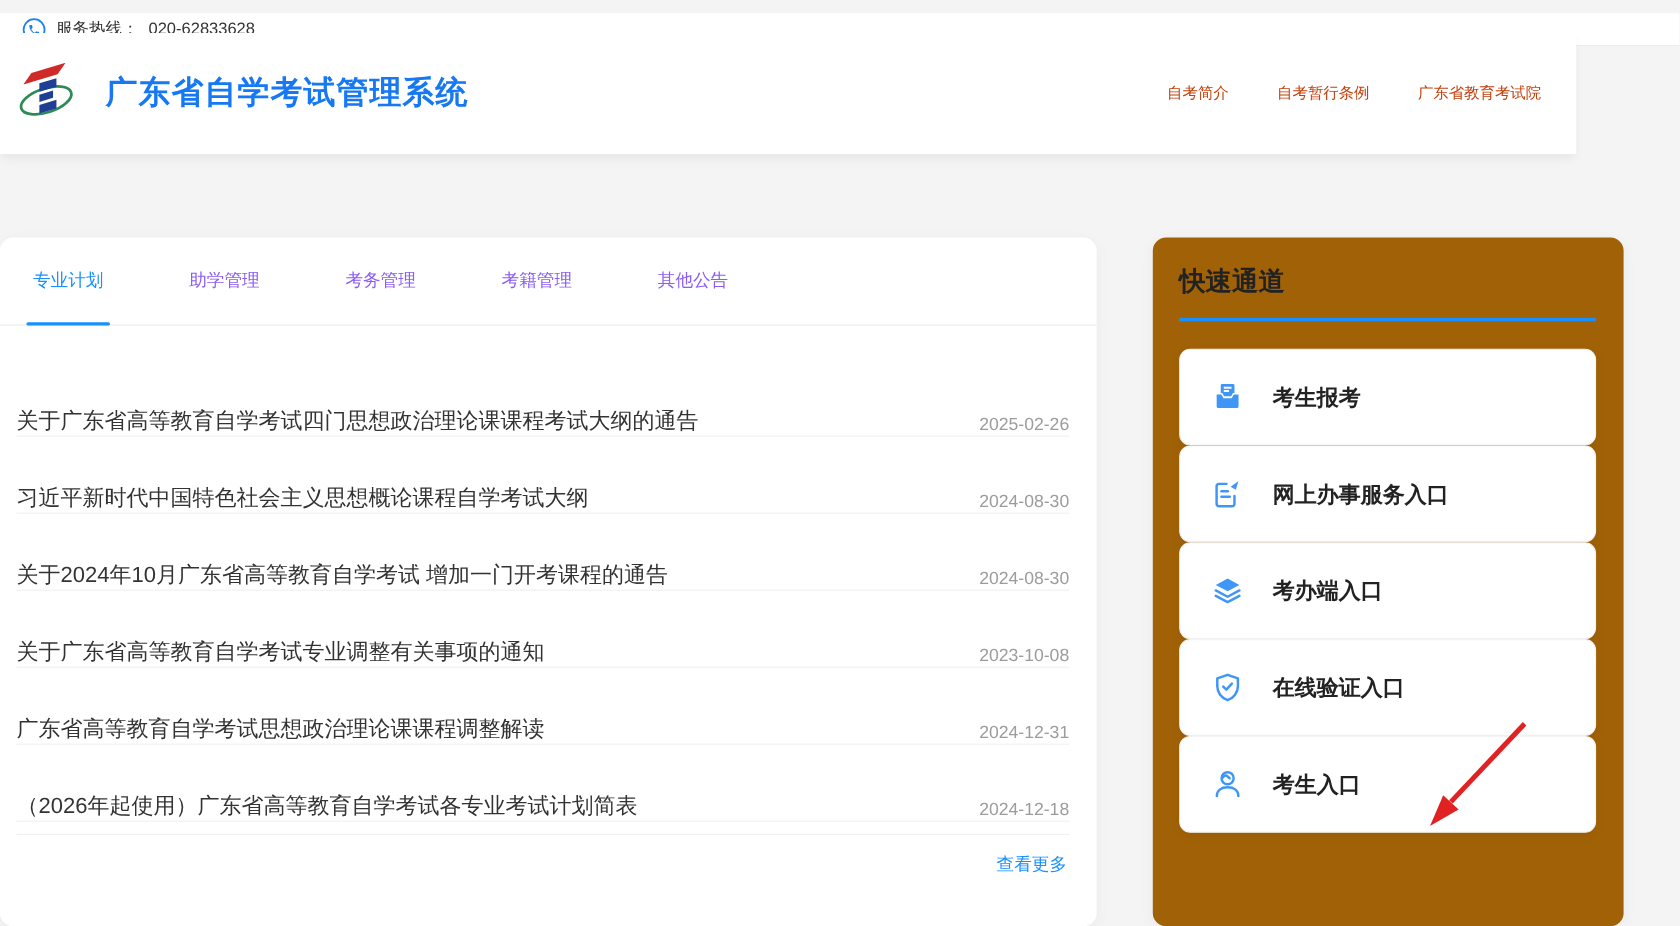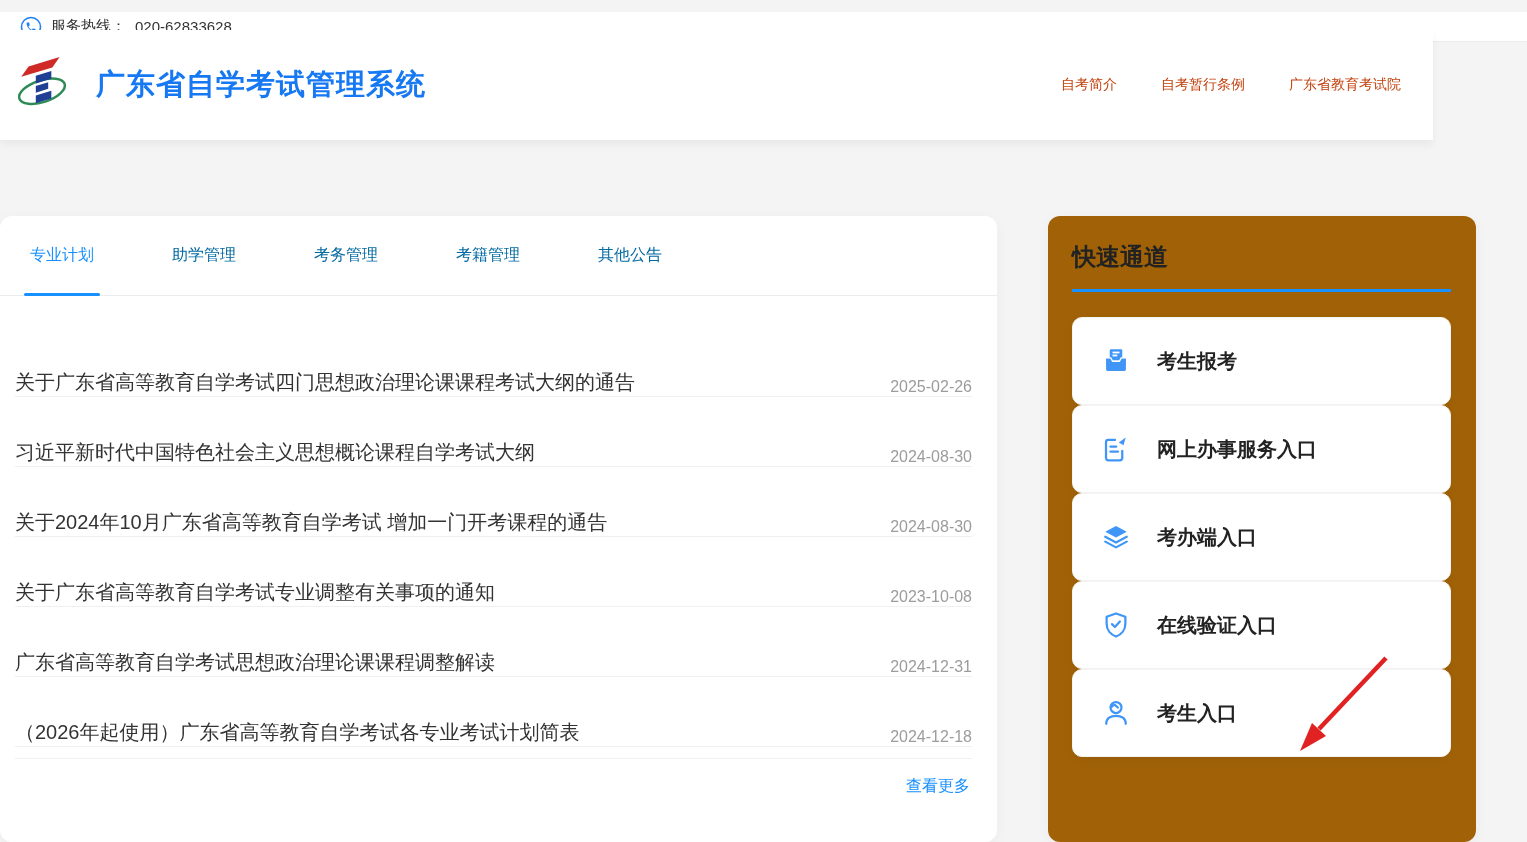--- a/index.html
+++ b/index.html
@@ -44,21 +44,21 @@
     position:absolute;left:0;top:216px;width:997px;height:626px;
     background:#fff;border-radius:12px;
     box-shadow:0 3px 14px rgba(0,0,0,0.04);
   }
   .tabs{
     height:80px;display:flex;align-items:stretch;gap:66px;
     padding-left:24px;border-bottom:1px solid #ececec;
   }
   .tab{
     display:flex;align-items:center;padding:0 6px;font-size:16px;
-    color:#0369a1;cursor:pointer;position:relative;white-space:nowrap;
+    color:#8b5cf6;cursor:pointer;position:relative;white-space:nowrap;
   }
   .tab.active{color:var(--link-blue,#1890ff);}
   .tab.active::after{
     content:"";position:absolute;left:0;right:0;bottom:-1px;height:3px;
     background:var(--link-blue,#1890ff);border-radius:2px;
   }
   .news-list{list-style:none;padding:31px 25px 0 15px;}
   .news-item{
     height:70px;display:flex;align-items:flex-end;justify-content:space-between;
     border-bottom:1px solid #f0f0f0;cursor:pointer;gap:32px;

